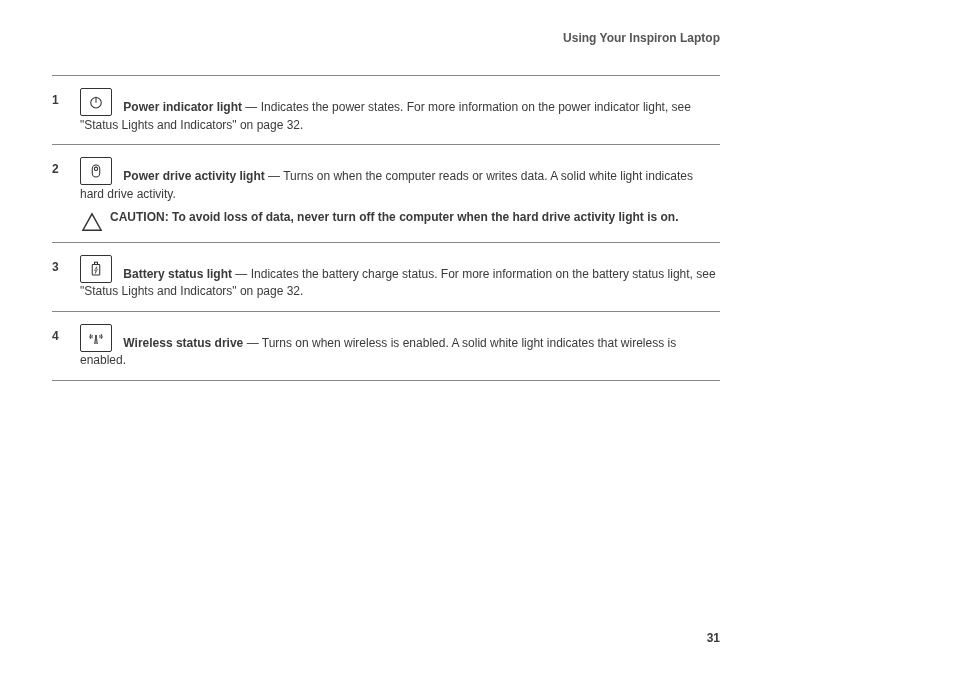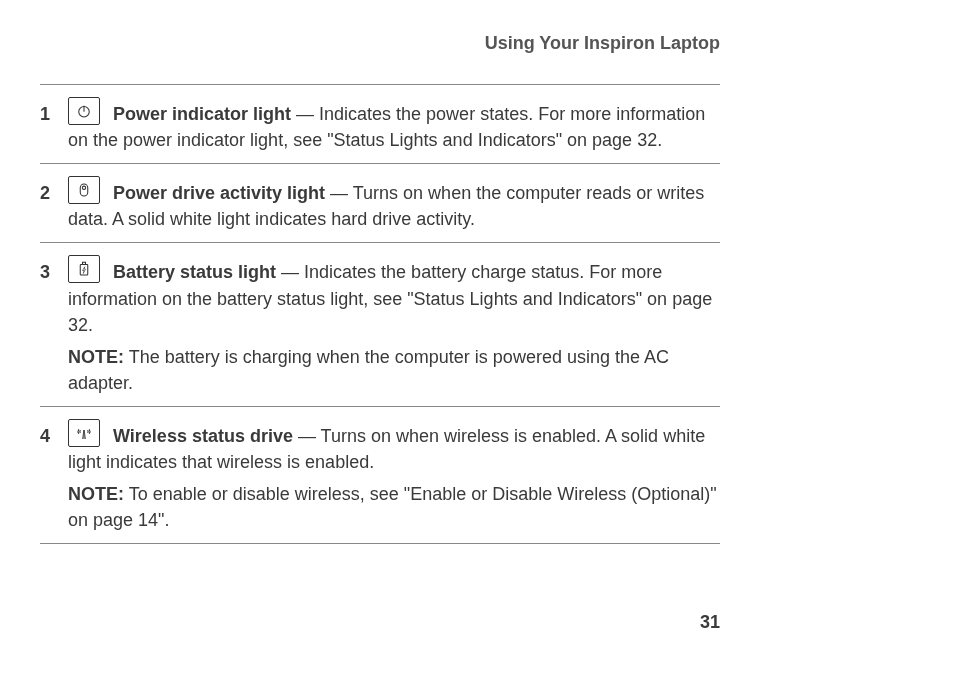--- a/index.html
+++ b/index.html
@@ -6,23 +6,23 @@
     margin: 0;
     padding: 0;
     background: #ffffff;
     font-family: "Segoe UI", "Helvetica Neue", Arial, sans-serif;
     color: #3a3a3a;
   }
   .page {
     width: 780px;
     height: 677px;
     box-sizing: border-box;
-    padding: 30px 60px 20px 40px;
+    padding: 30px 60px 20px 52px;
     position: relative;
-    font-size: 18px;
+    font-size: 12px;
     line-height: 1.45;
   }
   .header {
     text-align: right;
     font-weight: 600;
     color: #555;
     margin-bottom: 28px;
   }
   .rule {
     border: none;
@@ -92,21 +92,21 @@
   }
   .note-label {
     font-weight: 700;
   }
   .note-line {
     margin-top: 6px;
   }
   .page-num {
     position: absolute;
     right: 60px;
-    bottom: 42px;
+    bottom: 30px;
     font-weight: 700;
   }
 </style>
 </head>
 <body>
 
 <div class="page">
 
   <div class="header">Using Your Inspiron Laptop</div>
 
@@ -133,41 +133,46 @@
     <div class="item-row">
       <div class="num">2</div>
       <div class="content">
         <span class="icon-box">
           <svg viewBox="0 0 24 24">
               <rect x="7" y="4" width="10" height="16" rx="5"></rect>
               <circle cx="12" cy="9" r="2.2"></circle>
             </svg>
         </span>
         <span class="term">Power drive activity light</span><span> — Turns on when the computer reads or writes data. A solid white light indicates hard drive activity.</span>
+        <div class="caution-row">
+          <span class="caution-icon">
+            <svg viewBox="0 0 24 22">
+                <path d="M12 2 L22 20 L2 20 Z"></path>
+              </svg>
+          </span>
+          <div class="caution-text">CAUTION: To avoid loss of data, never turn off the computer when the hard drive activity light is on.</div>
+        </div>
       </div>
     </div>
   </div>
 
   <hr class="rule">
 
   <div class="item-block">
     <div class="item-row">
       <div class="num">3</div>
       <div class="content">
         <span class="icon-box">
           <svg viewBox="0 0 24 24">
               <rect x="7" y="6" width="10" height="14" rx="1"></rect>
               <rect x="10" y="3" width="4" height="3"></rect>
               <path d="M13 9 L10 14 L12 14 L11 18 L14 12 L12 12 Z" stroke-width="0.8"></path>
             </svg>
         </span>
         <span class="term">Battery status light</span><span> — Indicates the battery charge status. For more information on the battery status light, see "Status Lights and Indicators" on page 32.</span>
-        <div class="note-line">
-          <span class="note-label">NOTE:</span><span> The battery is charging when the computer is powered using the AC adapter.</span>
-        </div>
       </div>
     </div>
   </div>
 
   <hr class="rule">
 
   <div class="item-block">
     <div class="item-row">
       <div class="num">4</div>
       <div class="content">
@@ -175,23 +180,20 @@
           <svg viewBox="0 0 24 24">
             <path d="M5 7 Q3 10 5 13"></path>
             <path d="M19 7 Q21 10 19 13"></path>
             <path d="M7 8 Q6 10 7 12"></path>
             <path d="M17 8 Q18 10 17 12"></path>
             <line x1="12" y1="8" x2="12" y2="20"></line>
             <path d="M10 20 L12 8 L14 20" stroke-width="1"></path>
           </svg>
         </span>
         <span class="term">Wireless status drive</span><span> — Turns on when wireless is enabled. A solid white light indicates that wireless is enabled.</span>
-        <div class="note-line">
-          <span class="note-label">NOTE:</span><span> To enable or disable wireless, see "Enable or Disable Wireless (Optional)" on page 14".</span>
-        </div>
       </div>
     </div>
   </div>
 
   <hr class="rule">
 
   <div class="page-num">31</div>
 </div>
 
 </body></html>

